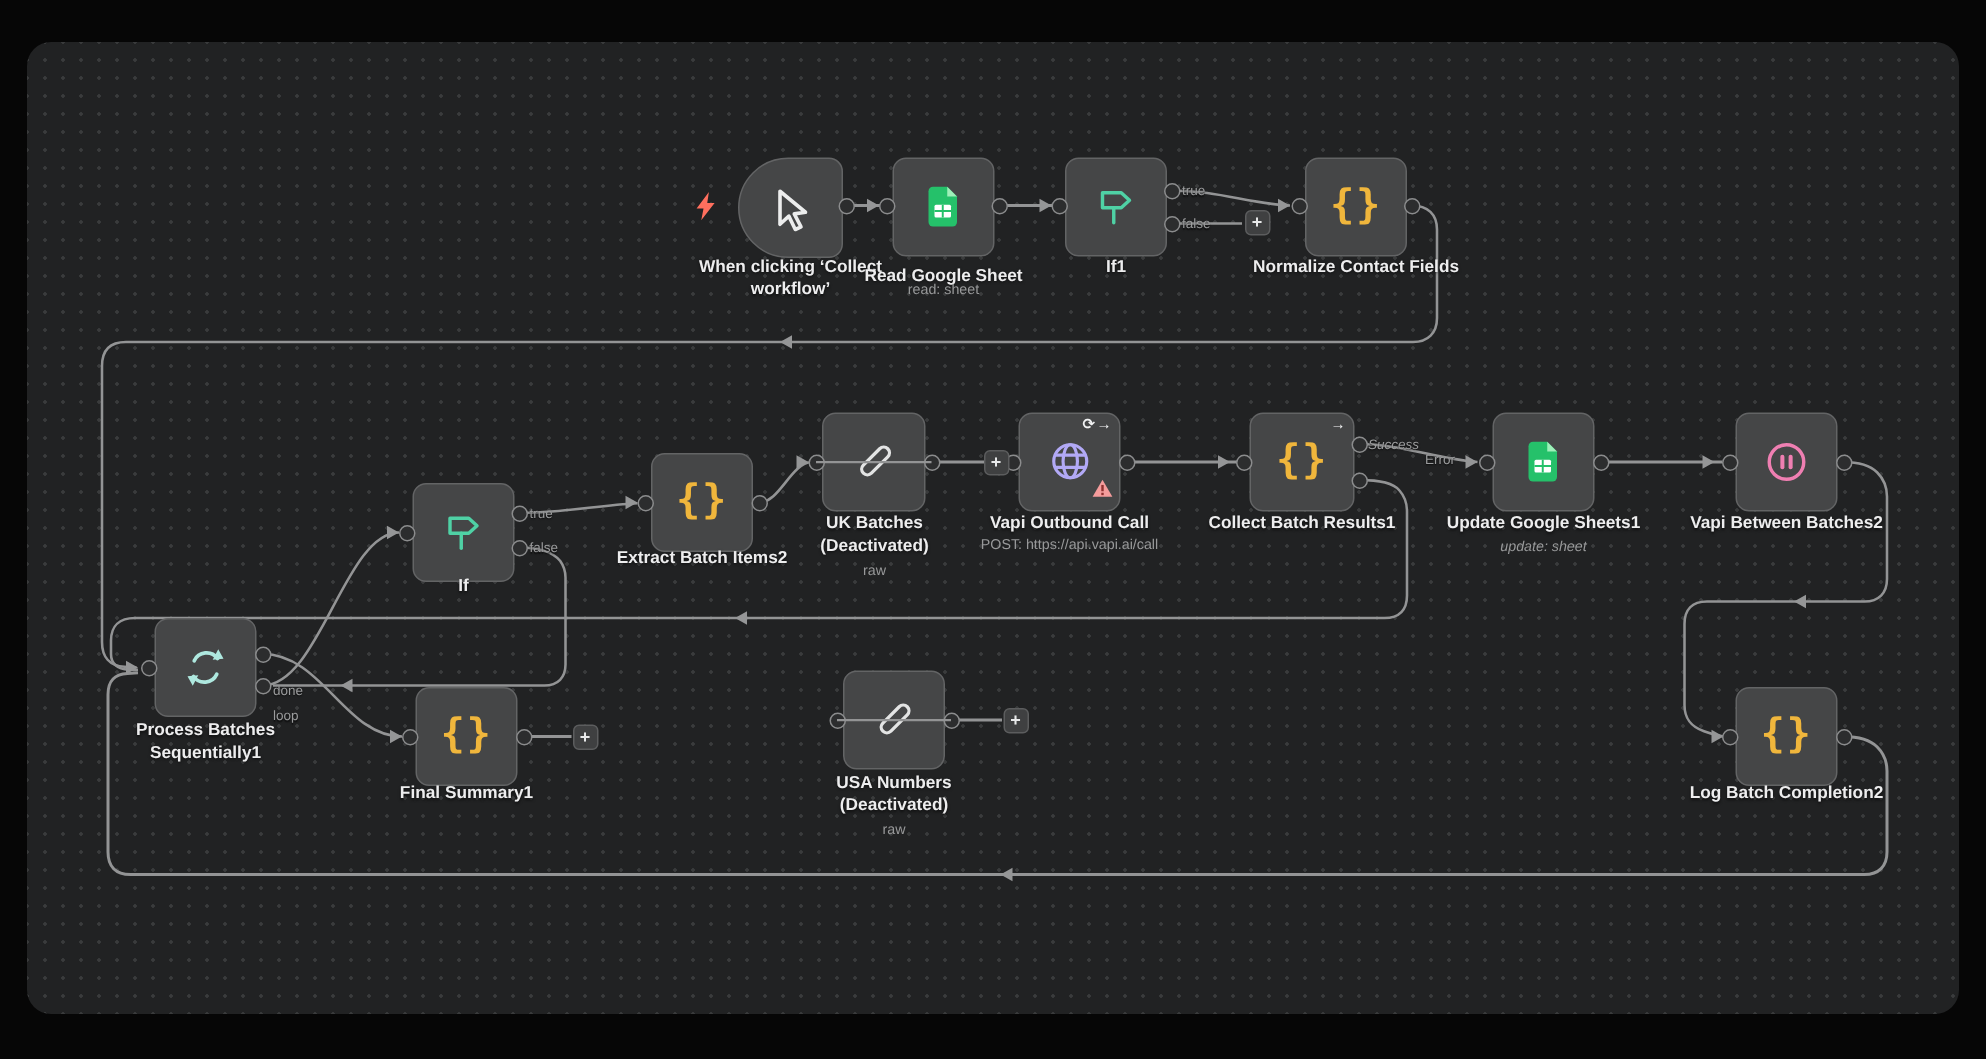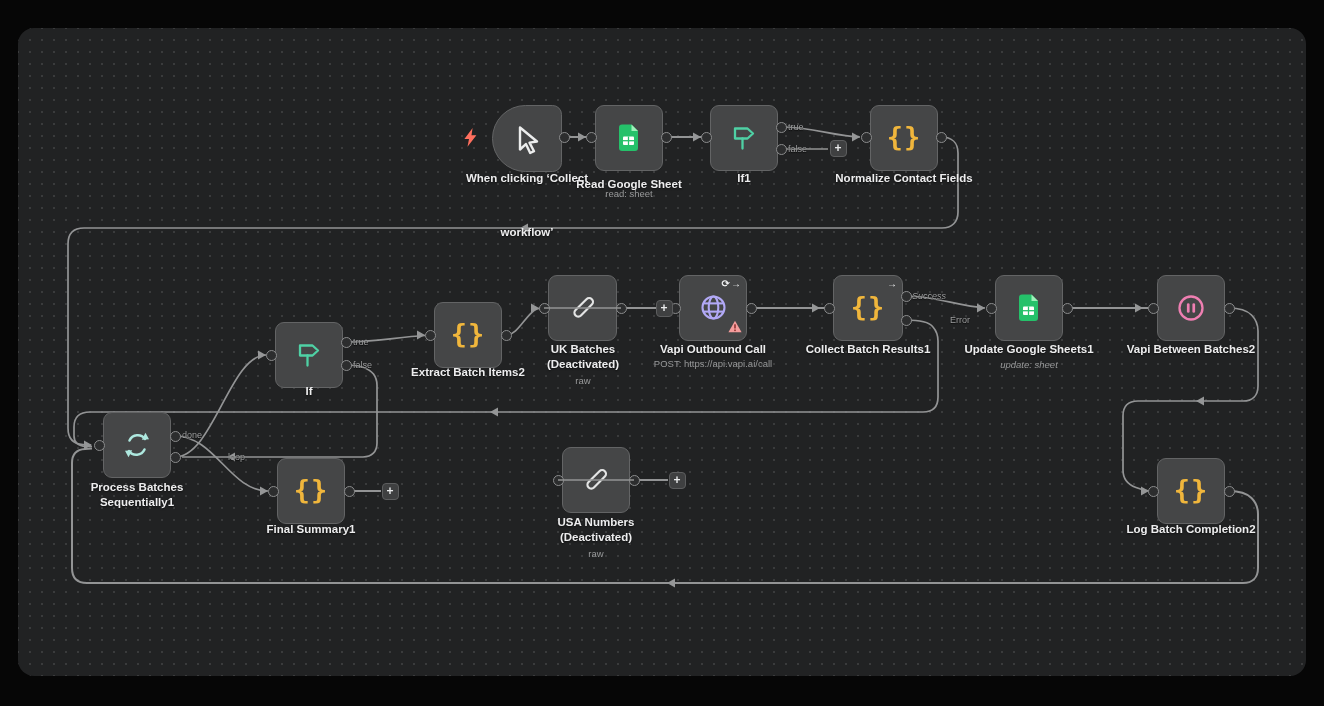--- a/index.html
+++ b/index.html
@@ -99,21 +99,21 @@
   </svg>
 <div id="nodes">
     <div class="node trigger" style="left: 492px; top: 105px; width: 70px; height: 67px;">
       <span style="display: flex; align-items: center; justify-content: center;">
         <svg width="37" height="37" viewBox="0 0 37 37">
           <path d="M11 7.5 L28 21.5 L20.5 22.6 L25 31.2 L21.2 33 L16.9 24.1 L11 29.5 Z" fill="none" stroke="#eceded" stroke-width="2.4" stroke-linejoin="round"></path>
         </svg>
       </span>
     </div>
     <div class="node-label" style="left: 437px; top: 171px;">When clicking ‘Collect</div>
-    <div class="node-label" style="left: 437px; top: 186px; margin-top: 39px;">workflow’</div>
+    <div class="node-label" style="left: 437px; top: 186px;">workflow’</div>
     <span class="bolt" style="left: 462px; top: 127px;"><svg width="17" height="21" viewBox="0 0 17 21">
         <path d="M10.6 1 L2.4 12 H7 L5.5 19.8 L14.4 8.3 H9.5 Z" fill="#ff6f5e"></path>
       </svg></span>
     <div class="node" style="left: 595px; top: 105px; width: 68px; height: 66px;">
       <span style="display: flex; align-items: center; justify-content: center;">
         <svg width="34" height="34" viewBox="0 0 34 34">
           <path d="M10 3.5 h9.5 L26 10 v17 a3 3 0 0 1 -3 3 H10 a3 3 0 0 1 -3 -3 V6.5 a3 3 0 0 1 3 -3 Z" fill="#25c16a"></path>
           <polygon points="19.5,3.5 26,10 19.5,10" fill="#9ef0b9"></polygon>
           <rect x="11" y="15.5" width="11" height="8.5" rx="1" fill="#ffffff"></rect>
           <line x1="16.5" y1="15.5" x2="16.5" y2="24" stroke="#25c16a" stroke-width="1.3"></line>
@@ -193,21 +193,21 @@
     <div class="node" style="left: 833px; top: 275px; width: 70px; height: 66px;">
       <span style="display: flex; align-items: center; justify-content: center;">
         <span class="code-glyph" style="color:#f0b63c">{}</span>
       </span>
       <div class="indicators">
         <span>→</span>
       </div>
     </div>
     <div class="node-label" style="left: 778px; top: 342px; text-align: center;">Collect Batch Results1</div>
     <div class="port-label" style="left: 912px; top: 291px; font-style: italic;">Success</div>
-    <div class="port-label" style="left: 912px; top: 315px; padding-left: 38px;">Error</div>
+    <div class="port-label" style="left: 912px; top: 301px; padding-left: 38px;">Error</div>
     <div class="node" style="left: 995px; top: 275px; width: 68px; height: 66px;">
       <span style="display: flex; align-items: center; justify-content: center;">
         <svg width="34" height="34" viewBox="0 0 34 34">
           <path d="M10 3.5 h9.5 L26 10 v17 a3 3 0 0 1 -3 3 H10 a3 3 0 0 1 -3 -3 V6.5 a3 3 0 0 1 3 -3 Z" fill="#25c16a"></path>
           <polygon points="19.5,3.5 26,10 19.5,10" fill="#9ef0b9"></polygon>
           <rect x="11" y="15.5" width="11" height="8.5" rx="1" fill="#ffffff"></rect>
           <line x1="16.5" y1="15.5" x2="16.5" y2="24" stroke="#25c16a" stroke-width="1.3"></line>
           <line x1="11" y1="19.7" x2="22" y2="19.7" stroke="#25c16a" stroke-width="1.3"></line>
         </svg>
       </span>
@@ -229,22 +229,22 @@
         <svg width="36" height="36" viewBox="0 0 36 36">
           <path d="M10.5 13.5 A9 9 0 0 1 26 12" fill="none" stroke="#aee8df" stroke-width="2.5" stroke-linecap="round"></path>
           <polygon points="26.5,5.8 30,12.2 22.8,12.8" fill="#aee8df"></polygon>
           <path d="M25.5 22.5 A9 9 0 0 1 10 24" fill="none" stroke="#aee8df" stroke-width="2.5" stroke-linecap="round"></path>
           <polygon points="9.5,30.2 6,23.8 13.2,23.2" fill="#aee8df"></polygon>
         </svg>
       </span>
     </div>
     <div class="node-label" style="left: 47px; top: 480px;">Process Batches</div>
     <div class="node-label" style="left: 47px; top: 495px;">Sequentially1</div>
-    <div class="port-label" style="left: 182px; top: 430px;">done</div>
-    <div class="port-label" style="left: 182px; top: 452px; margin-left: 46px;">loop</div>
+    <div class="port-label" style="left: 182px; top: 455px;">done</div>
+    <div class="port-label" style="left: 182px; top: 472px;">loop</div>
     <div class="node" style="left: 277px; top: 458px; width: 68px; height: 66px;">
       <span style="display: flex; align-items: center; justify-content: center;">
         <span class="code-glyph" style="color:#f0b63c">{}</span>
       </span>
     </div>
     <div class="node-label" style="left: 221px; top: 522px;">Final Summary1</div>
     <div class="node" style="left: 562px; top: 447px; width: 68px; height: 66px;">
       <span style="display: flex; align-items: center; justify-content: center; opacity: 0.95;">
         <svg width="34" height="34" viewBox="0 0 34 34">
           <g transform="rotate(45 17 17)">

